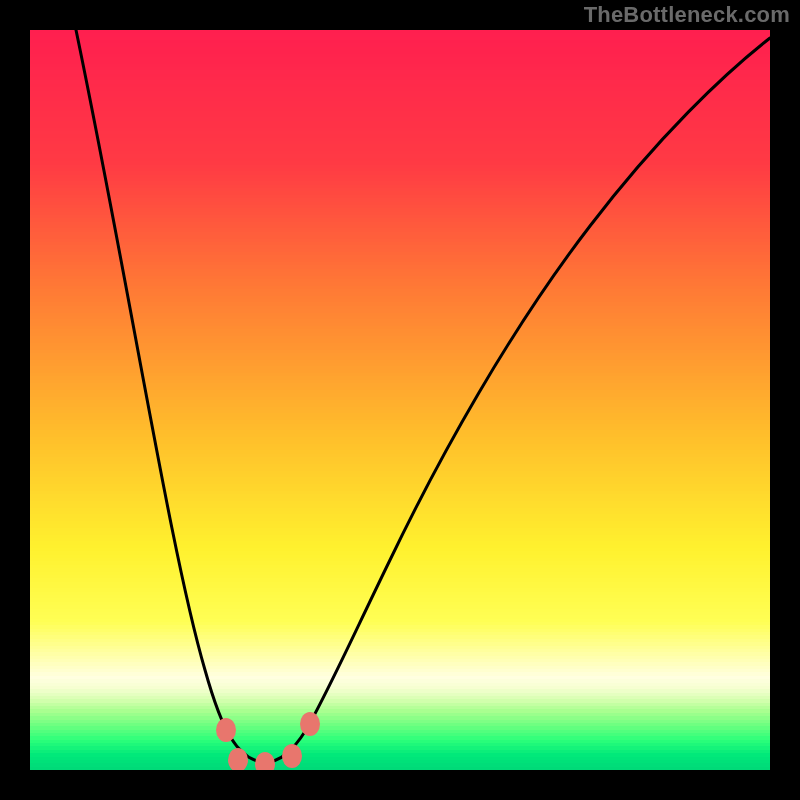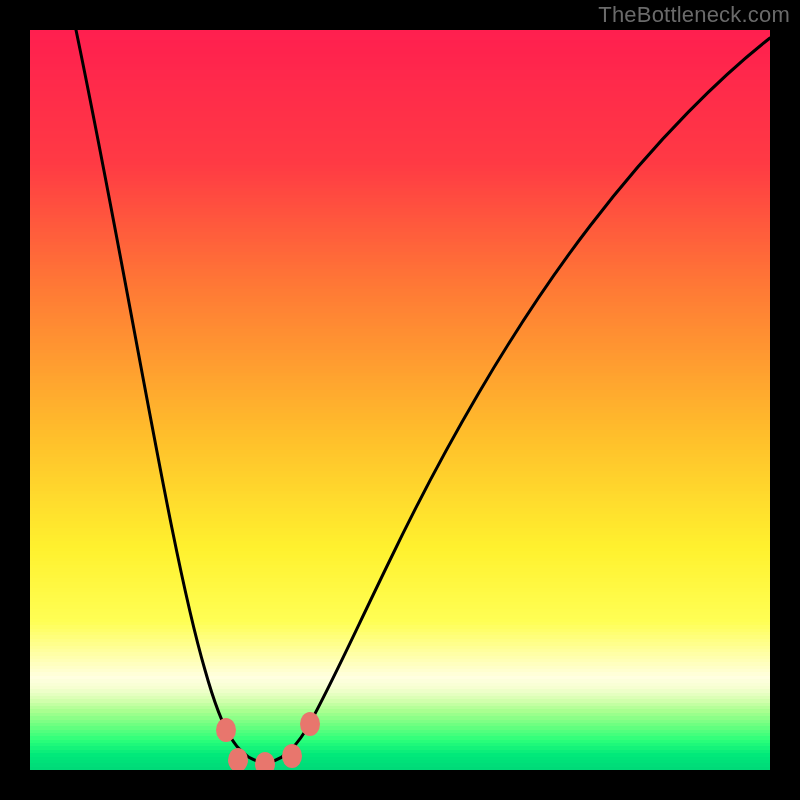--- a/index.html
+++ b/index.html
@@ -18,21 +18,21 @@
     width: 800px;
     height: 800px;
     background: #000;
   }
   .watermark {
     position: absolute;
     top: 2px;
     right: 10px;
     color: #6a6a6a;
     font-size: 22px;
-    font-weight: 400;
+    font-weight: 700;
     letter-spacing: 0.2px;
     z-index: 30;
     margin-left: 48px;
   }
   .plot {
     position: absolute;
     left: 30px;
     top: 30px;
     width: 740px;
     height: 740px;

